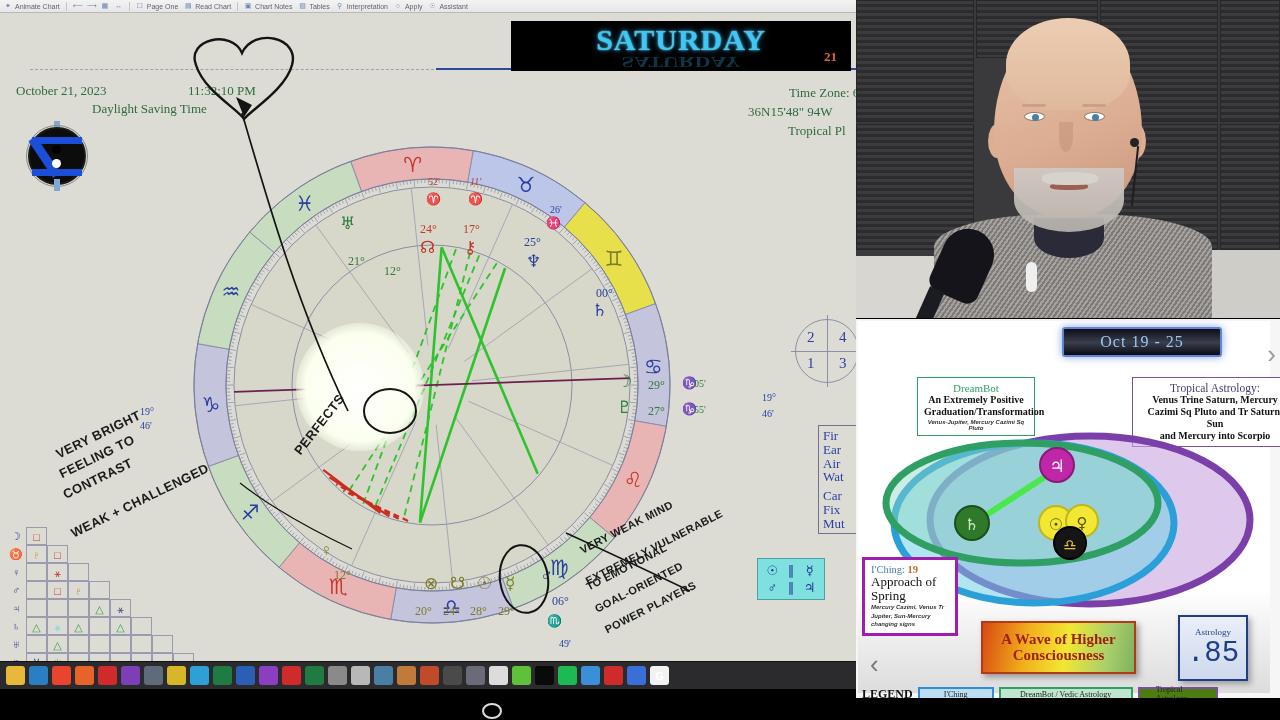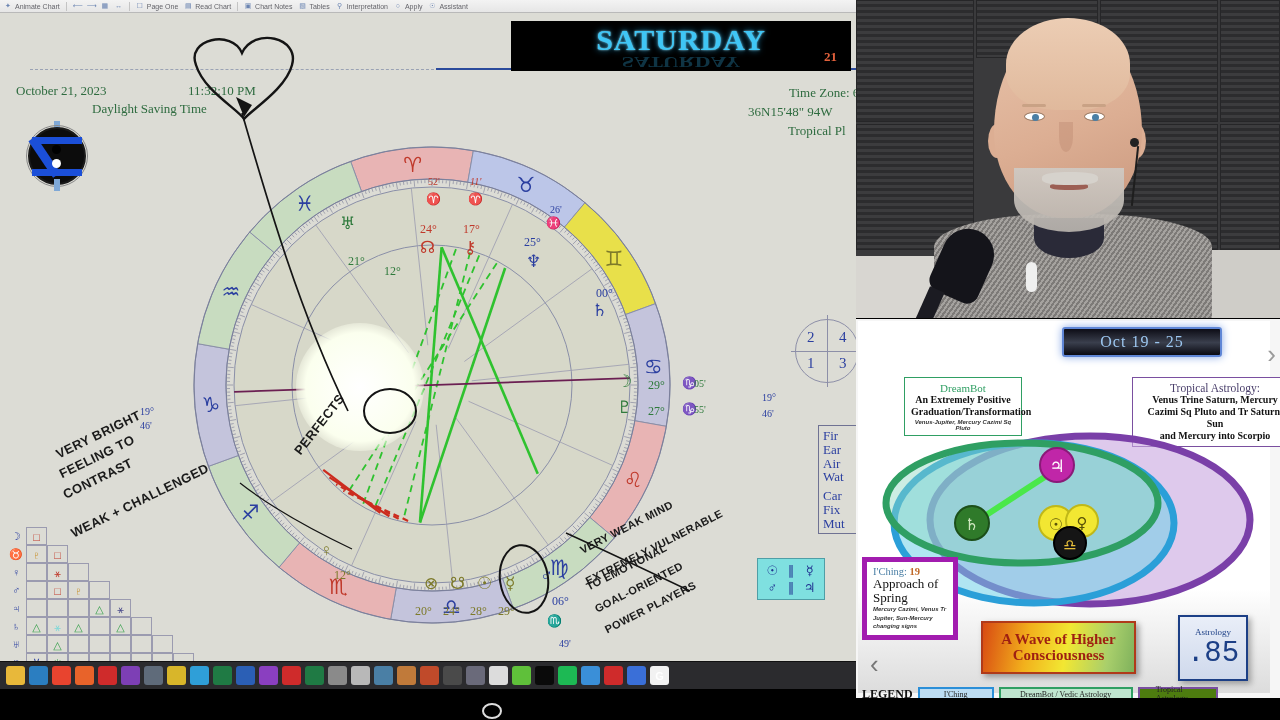--- a/index.html
+++ b/index.html
@@ -229,32 +229,32 @@
     background:linear-gradient(#0d0d16,#3a3f4d 52%,#0a0a12);
     box-shadow:0 0 9px #86a7e6;
     display:flex; align-items:center; justify-content:center;
   }
   #date-pill span { color:#9cc6ef; font-size:16px; font-family:"Liberation Serif", serif;
                     letter-spacing:1px; }
   #slide-next-arrow { position:absolute; right:4px; top:20px; font-size:26px; color:#9a9a9a; }
   #slide-prev-arrow-l { position:absolute; left:14px; top:330px; font-size:26px; color:#777; }
 
   .slide-box { position:absolute; background:#fff; padding:4px 6px; text-align:center; }
-  #dreambot-box { left:48px; top:58px; width:118px; border:1px solid #2f9f63; }
+  #dreambot-box { left:61px; top:58px; width:118px; border:1px solid #2f9f63; }
   #dreambot-box .bx-title { color:#2f9f63; font-size:11px; font-family:"Liberation Serif", serif; }
   #dreambot-box .bx-body  { color:#111; font-size:10px; font-weight:700; line-height:1.18;
                             font-family:"Liberation Serif", serif; }
   #dreambot-box .bx-note  { color:#333; font-size:6px; font-style:italic; font-weight:700; margin-top:1px; }
 
   #tropical-box { left:276px; top:58px; width:166px; border:1px solid #7a4fa0; }
   #tropical-box .bx-title { color:#4a3f6b; font-size:11.5px; font-family:"Liberation Serif", serif; }
   #tropical-box .bx-body  { color:#111; font-size:10px; font-weight:700; line-height:1.2;
                             font-family:"Liberation Serif", serif; }
 
-  #iching-box { left:6px; top:238px; width:96px; border:5px solid #a21caf; text-align:left; }
+  #iching-box { left:6px; top:238px; width:96px; border:3px solid #a21caf; text-align:left; }
   #iching-box .ic-h { font-size:10.5px; font-family:"Liberation Serif", serif; }
   #iching-box .ic-h b { color:#4a7fa5; font-weight:400; }
   #iching-box .ic-n { color:#c06a2a; font-weight:700; }
   #iching-box .ic-title { font-size:13px; color:#111; line-height:1.08;
                           font-family:"Liberation Serif", serif; }
   #iching-box .ic-note { font-size:6px; font-style:italic; font-weight:700; color:#333; line-height:1.25; margin-top:1px; }
 
   #venn { position:absolute; left:20px; top:108px; width:380px; height:186px; }
 
   #wave-banner {

